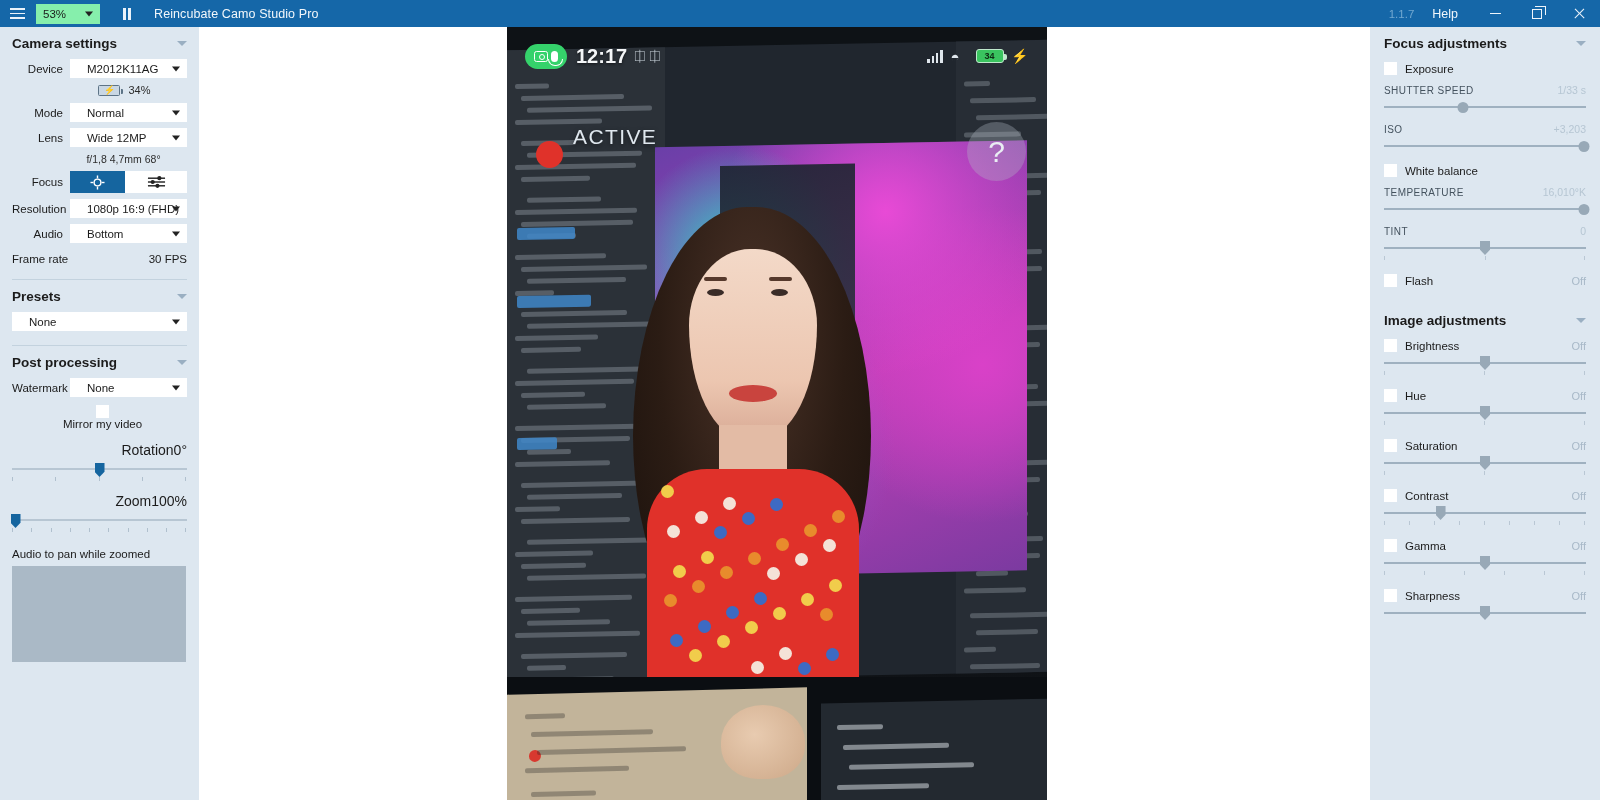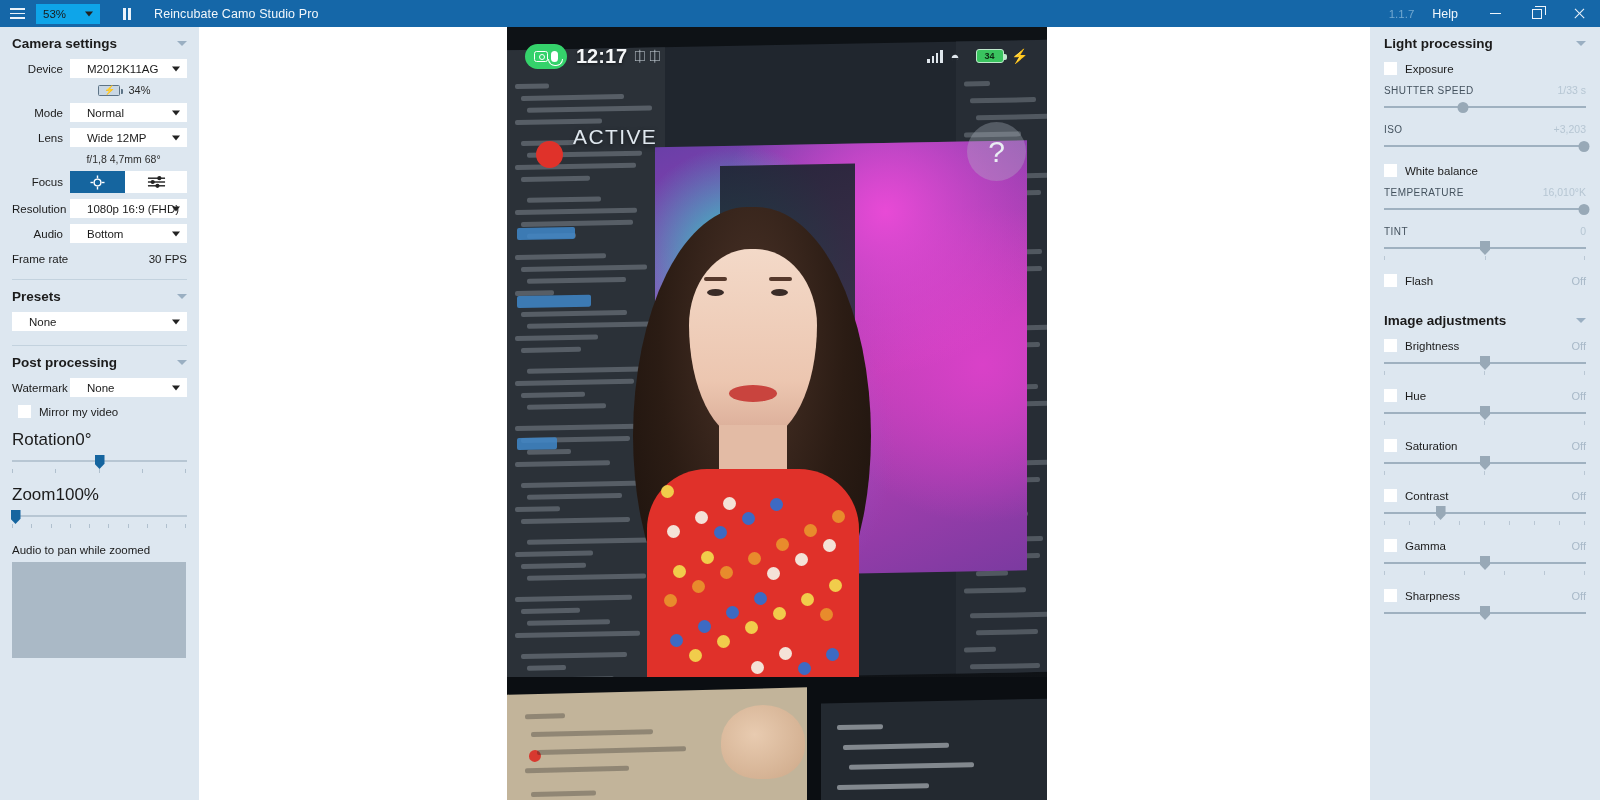--- a/index.html
+++ b/index.html
@@ -15,21 +15,21 @@
   .titlebar {
     position: absolute; left:0; top:0; width:1600px; height:27px;
     background:#1567a8; color:#fff; display:flex; align-items:center;
   }
   .tb-hamburger {
     width:34px; height:27px; display:flex; flex-direction:column;
     align-items:center; justify-content:center; gap:3px; cursor:pointer;
   }
   .tb-hamburger i { display:block; width:15px; height:1.6px; background:#eaf2fa; }
   .zoom-select {
-    width:64px; height:20px; background:#0ea5e9; color:#1a1a1a;
+    width:64px; height:20px; background:#86efac; color:#1a1a1a;
     font-size:11.5px; display:flex; align-items:center;
     padding:0 5px 0 7px; position:relative; margin-left:2px; cursor:pointer;
   }
   .zoom-select .caret {
     position:absolute; right:7px; top:50%; transform:translateY(-50%);
     width:0; height:0; border-left:4.5px solid transparent;
     border-right:4.5px solid transparent; border-top:5px solid #222;
   }
   .tb-pause {
     width:30px; height:27px; display:flex; align-items:center;
@@ -109,29 +109,29 @@
   }
   .focus-manual {
     width:62px; background:#fff; display:flex; align-items:center;
     justify-content:center; cursor:pointer;
   }
   .frame-rate-row {
     display:flex; align-items:center; justify-content:space-between;
     margin-top:10px; font-size:11.5px; color:#1b1b1b;
   }
   .divider { height:1px; background:#c3d2de; margin:14px 0 0 0; }
-  .checkrow { display:flex; align-items:center; gap:8px; margin:8px 0 12px 6px; }
+  .checkrow { display:flex; align-items:center; margin:8px 0 12px 6px;flex-direction:column; }
   .cbox {
     width:13px; height:13px; background:#fff; border:1px solid #fff; cursor:pointer; flex:none;
   }
   .cbox-label { font-size:11.5px; color:#1b1b1b; }
   .slider-block { margin-top:8px; }
   .slider-top {
-    display:flex; justify-content:flex-start; align-items:baseline;
-    font-size:17px; color:#1b1b1b; margin-bottom:5px;
+    display:flex; justify-content:flex-end; align-items:baseline;
+    font-size:14px; color:#1b1b1b; margin-bottom:5px;
   }
   .track-wrap { position:relative; height:12px; cursor:pointer; }
   .track { position:absolute; left:0; right:0; top:5px; height:2px; background:#b7c6d3; }
   .thumb-blue {
     position:absolute; top:0px; width:10px; height:14px; background:#15659f;
     clip-path: polygon(0 0, 100% 0, 100% 62%, 50% 100%, 0 62%);
     transform:translateX(-50%);
   }
   .ticks { position:relative; height:8px; margin-top:2px; }
   .ticks i { position:absolute; top:0; width:1px; height:4px; background:#b0c0ce; }
@@ -725,21 +725,21 @@
     <div class="ov-recdot"></div>
     <div class="ov-active">ACTIVE</div>
     <div class="ov-help">
       <span>?</span>
     </div>
   </div>
 
   <div class="right-panel">
 
     <div class="sec-head">
-      <span class="sec-title">Light processing</span>
+      <span class="sec-title">Focus adjustments</span>
       <span class="sec-caret"></span>
     </div>
 
     <div class="r-checkrow">
       <span class="r-cbox"></span>
       <span class="r-cbox-label">Exposure</span>
     </div>
     <div class="r-sub">
       <span class="r-sub-label">SHUTTER SPEED</span>
       <span class="r-sub-val">1/33 s</span>

